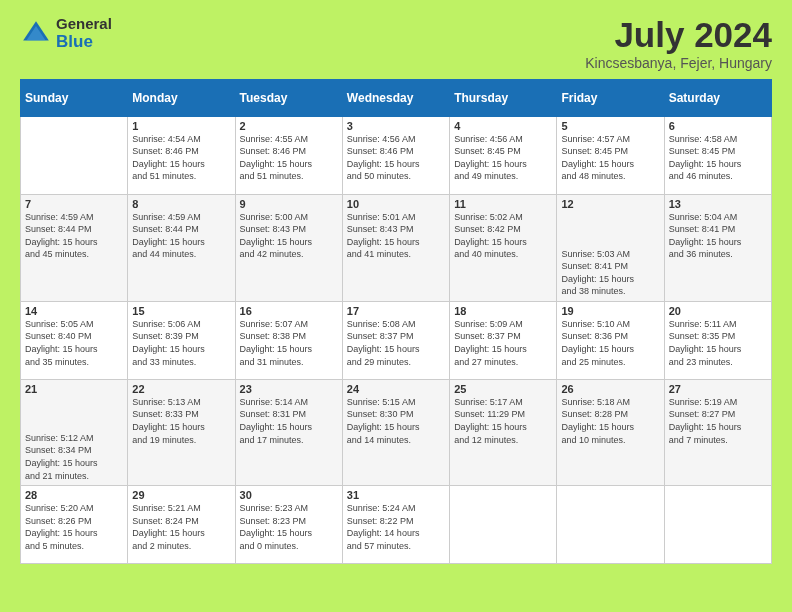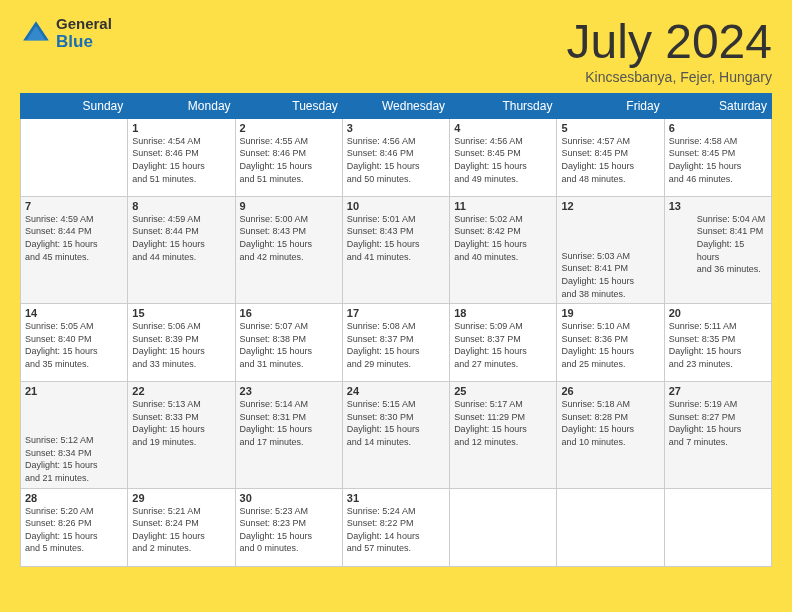--- a/index.html
+++ b/index.html
@@ -7,21 +7,21 @@
       font-family: Arial, sans-serif;
       background: #fff;
       width: 792px;
       height: 612px;
       overflow: hidden;
     }
     .page {
       width: 792px;
       height: 612px;
       padding: 16px 20px 12px 20px;
-      background: #fde047;
+      background: #bef264;
     }
     .header {
       display: flex;
       justify-content: space-between;
       align-items: flex-start;
       margin-bottom: 8px;
     }
     .logo {
       display: flex;
       align-items: center;
@@ -43,41 +43,41 @@
       color: #1a6fb5;
     }
     .logo-icon {
       width: 32px;
       height: 32px;
     }
     .title-section {
       text-align: right;
     }
     .main-title {
-      font-size: 48px;
-      font-weight: normal;
+      font-size: 35px;
+      font-weight: bold;
       color: #333;
       line-height: 1.1;
     }
     .subtitle {
       font-size: 14px;
       color: #555;
     }
     .calendar-table {
       width: 100%;
       border-collapse: collapse;
       table-layout: fixed;
     }
     .calendar-table th {
       background: #1a6fb5;
       color: #fff;
       font-size: 12px;
-      font-weight: normal;
-      padding: 5px 4px;
-      text-align: right;
+      font-weight: bold;
+      padding: 11px 4px;
+      text-align: left;
       border: 1px solid #1a6fb5;
     }
     .calendar-table td {
       border: 1px solid #ccc;
       vertical-align: top;
       padding: 3px 4px;
       font-size: 9.5px;
       color: #333;
       height: 78px;
     }
@@ -221,21 +221,21 @@
           </td>
           <td>
             <div class="day-number">12</div>
             <div class="day-info" style="white-space: pre-line; margin-top: 38px;">Sunrise: 5:03 AM
 Sunset: 8:41 PM
 Daylight: 15 hours
 and 38 minutes.</div>
           </td>
           <td>
             <div class="day-number">13</div>
-            <div class="day-info" style="white-space: pre-line; margin-left: 28px;">Sunrise: 5:04 AM
+            <div class="day-info" style="white-space: pre-line;">Sunrise: 5:04 AM
 Sunset: 8:41 PM
 Daylight: 15 hours
 and 36 minutes.</div>
           </td>
         </tr>
         <tr>
           <td>
             <div class="day-number">14</div>
             <div class="day-info" style="white-space: pre-line;">Sunrise: 5:05 AM
 Sunset: 8:40 PM

